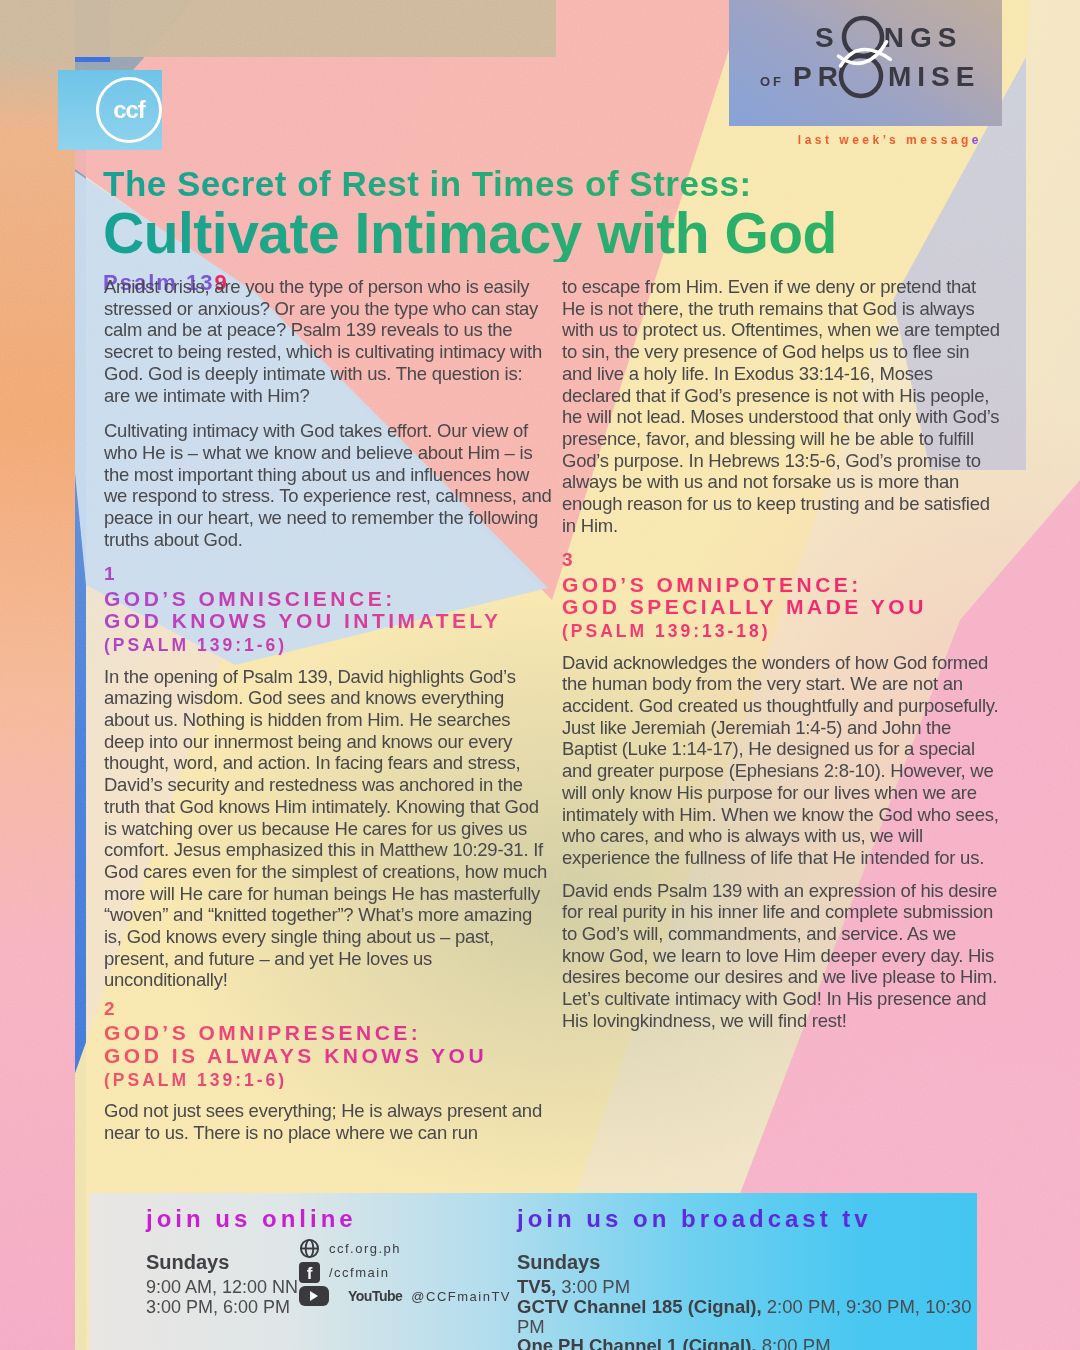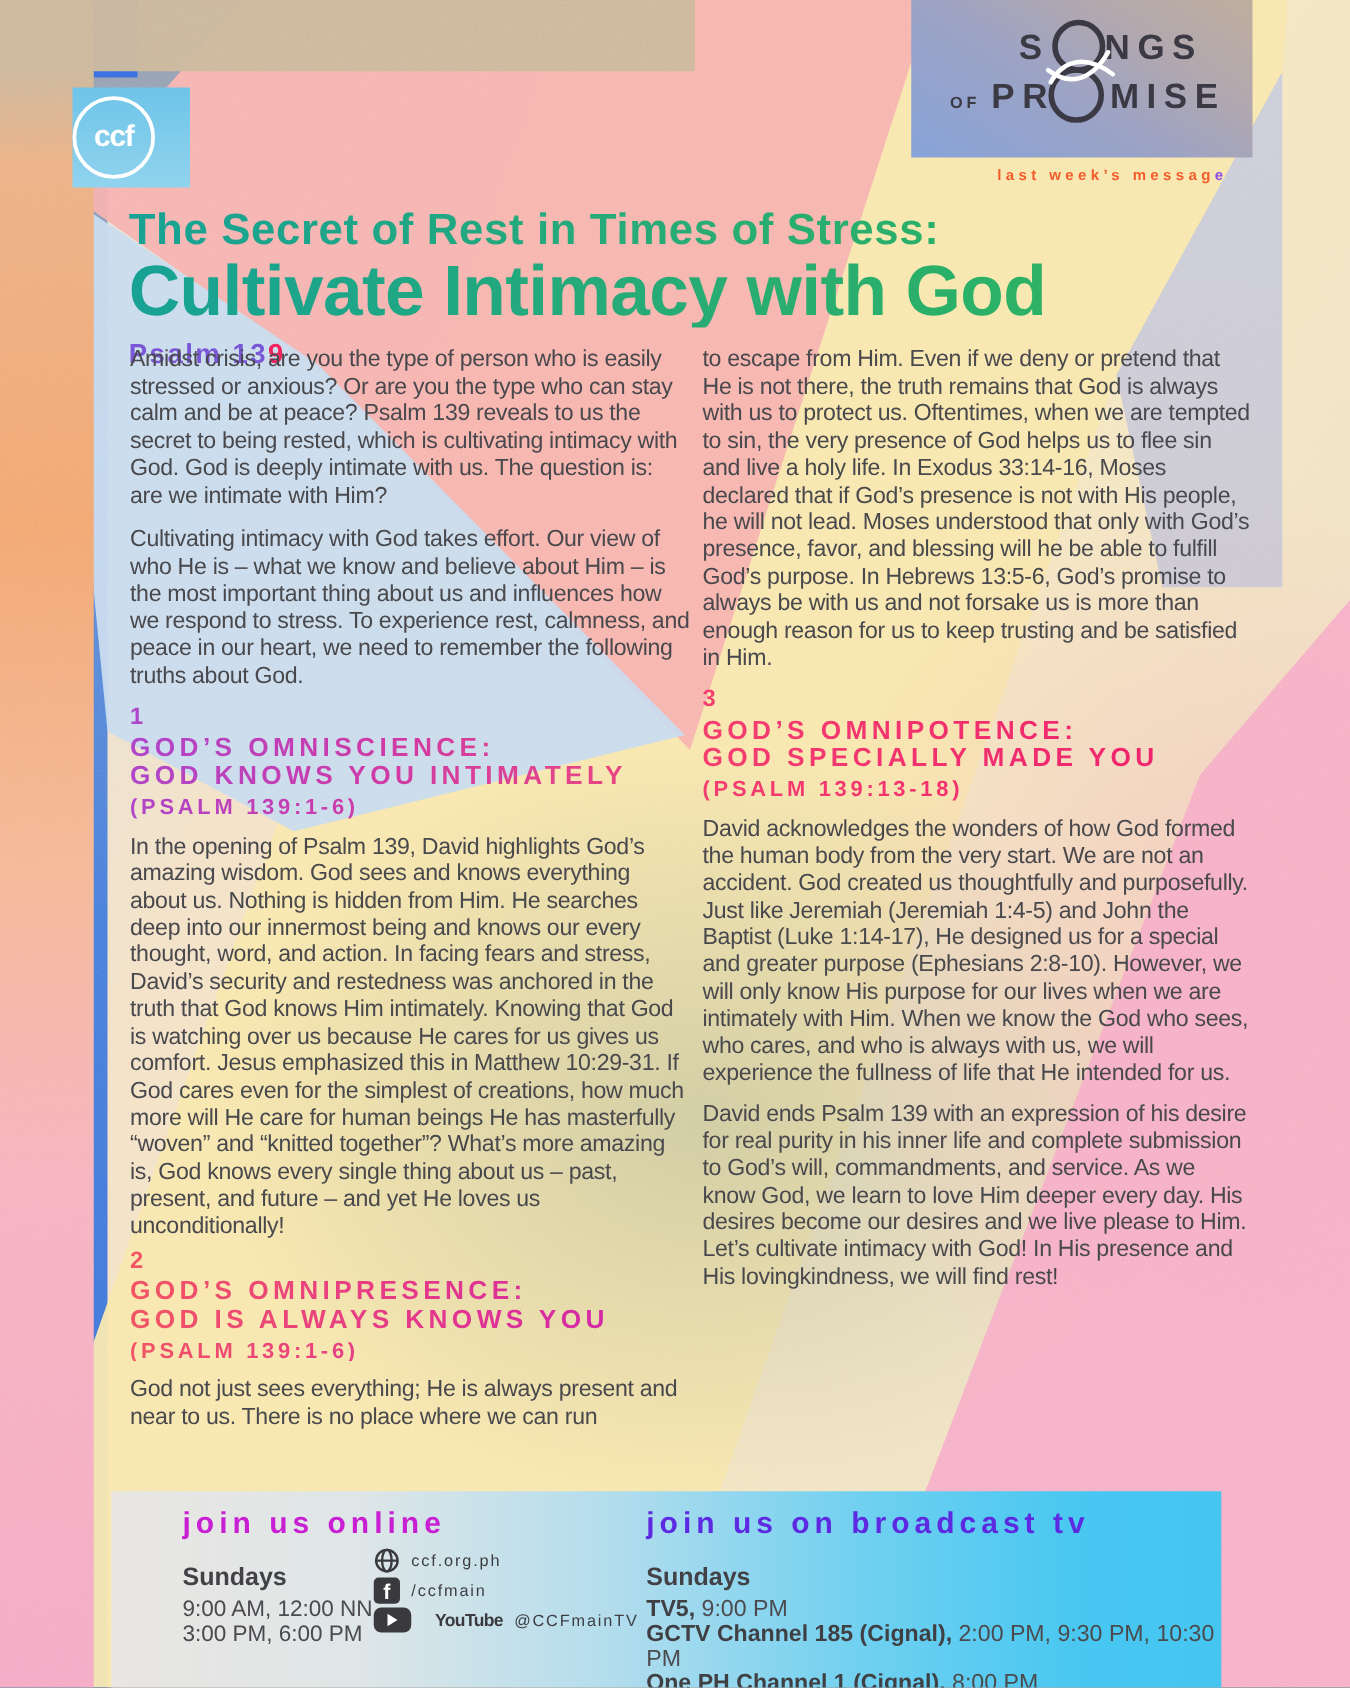--- a/index.html
+++ b/index.html
@@ -25,22 +25,22 @@
   .bg-slate{background:#97a2b3;clip-path:polygon(0px 0px,195px 0px,58px 155px,0px 215px);}
   .bg-bluecorner{position:absolute;left:0;top:1288px;width:110px;height:62px;background:#3b6fe0;inset:auto;}
   .bg-tan{position:absolute;left:470px;top:0;width:556px;height:57px;background:#cdb99c;opacity:.96;inset:auto;}
   .bg-rightstrip{position:absolute;left:1005px;top:0;width:75px;height:1350px;inset:auto;
     background:linear-gradient(180deg,#cdb89c 0px,#cdb89c 57px,#edb287 130px,#f2a873 420px,#f5b998 700px,#f6b3c0 950px,#f5abc6 1350px);}
   .bg-pinkbr{background:#f6aec8;opacity:.92;
     clip-path:polygon(960px 620px,1080px 480px,1080px 1350px,680px 1350px);}
   .grain{position:absolute;inset:0;mix-blend-mode:overlay;pointer-events:none;}
 
   
-  .ccf-panel{position:absolute;left:58px;top:70px;width:94px;height:80px;
-    background:linear-gradient(180deg,#6ec4e8,#90d3ee);display:flex;align-items:center;justify-content:flex-start;}
+  .ccf-panel{position:absolute;left:58px;top:70px;width:104px;height:80px;
+    background:linear-gradient(180deg,#6ec4e8,#90d3ee);display:flex;align-items:center;justify-content:flex-end;}
   .ccf-circle{width:60px;height:60px;border:3.5px solid #fff;border-radius:50%;
     display:flex;align-items:center;justify-content:center;}
   .ccf-circle span{color:#fff;font-weight:700;font-size:24px;letter-spacing:-1px;}
 
   .sop-panel{position:absolute;left:729px;top:0;width:273px;height:126px;
     background:linear-gradient(32deg,#87a3d8 0%,#9da3c4 45%,#b2a8ae 72%,#bfae9e 100%);}
   .sop-row{position:absolute;left:0;width:100%;color:#3b3a44;font-weight:700;letter-spacing:6px;
     display:flex;align-items:baseline;white-space:nowrap;}
   .sop-row1{top:22px;padding-left:86px;font-size:28px;}
   .sop-row2{top:61px;padding-left:31px;font-size:28px;}
@@ -234,21 +234,21 @@
           </span>
         <span class="yt-word">YouTube</span>
         <span class="lbl">@CCFmainTV</span>
       </div>
     </div>
 
     <div class="f-head broadcast">join us on broadcast tv</div>
     <div class="f-broadcast-body">
       <div class="f-day">Sundays</div>
       <div class="f-row">
-        <b>TV5,</b><span> 9:00 PM</span>
+        <b>TV5,</b><span> 3:00 PM</span>
       </div>
       <div class="f-row">
         <b>GCTV Channel 185 (Cignal),</b><span> 2:00 PM, 9:30 PM, 10:30 PM</span>
       </div>
       <div class="f-row">
         <b>One PH Channel 1 (Cignal),</b><span> 8:00 PM</span>
       </div>
     </div>
   </div>
 

